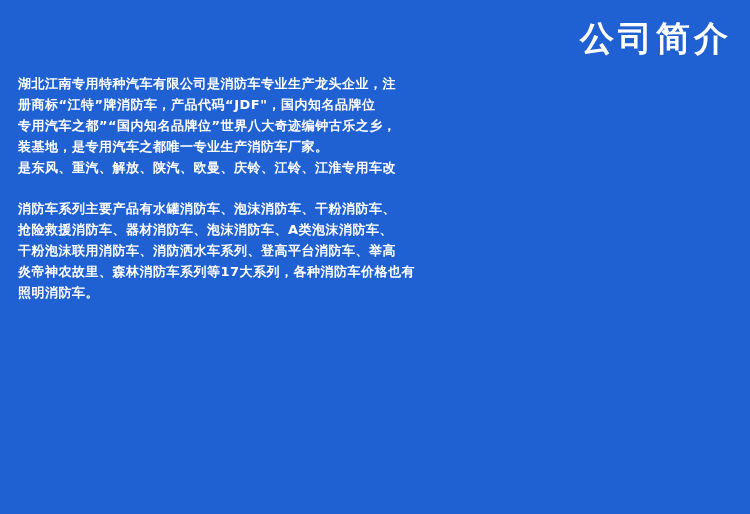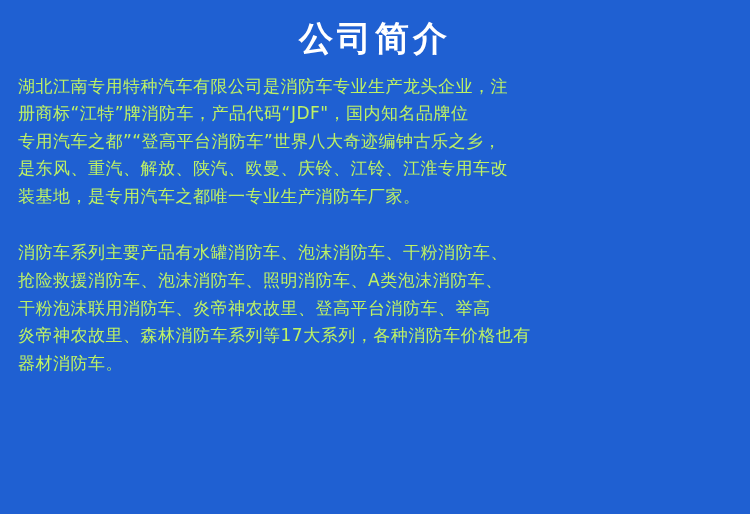--- a/index.html
+++ b/index.html
@@ -15,68 +15,68 @@
   }
   .page {
     position: relative;
     width: 750px;
     height: 514px;
     background: #1f60d2;
     box-sizing: border-box;
     padding: 0 18px;
   }
   .title {
-    text-align: center;
+    text-align: right;
     color: #ffffff;
     font-size: 34px;
     font-weight: bold;
     letter-spacing: 4px;
     padding-top: 18px;
     padding-bottom: 14px;
     line-height: 1.2;
   }
   .body-text {
-    color: #bef264;
-    font-size: 17px;
-    font-weight: normal;
+    color: #ffffff;
+    font-size: 13px;
+    font-weight: bold;
     line-height: 1.62;
     letter-spacing: 0.5px;
     text-align: justify;
     text-justify: inter-ideograph;
   }
   .para {
     margin: 0 0 6px 0;
   }
   .para.gap {
-    margin-top: 29px;
+    margin-top: 20px;
   }
   .line {
     display: block;
     white-space: pre-wrap;
   }
 </style>
 </head>
 <body style="background: rgb(31, 96, 210);">
 
 <div class="page">
 
   <div class="title">公司简介</div>
 
   <div class="body-text">
 
     <p class="para">
       <span class="line">湖北江南专用特种汽车有限公司是消防车专业生产龙头企业，注</span>
       <span class="line">册商标“江特”牌消防车，产品代码“JDF"，国内知名品牌位</span>
-      <span class="line">专用汽车之都”“登高平台消防车”世界八大奇迹编钟古乐之乡，</span>
+      <span class="line">专用汽车之都”“国内知名品牌位”世界八大奇迹编钟古乐之乡，</span>
+      <span class="line">装基地，是专用汽车之都唯一专业生产消防车厂家。</span>
       <span class="line">是东风、重汽、解放、陕汽、欧曼、庆铃、江铃、江淮专用车改</span>
-      <span class="line">装基地，是专用汽车之都唯一专业生产消防车厂家。</span>
     </p>
 
     <p class="para gap">
       <span class="line">消防车系列主要产品有水罐消防车、泡沫消防车、干粉消防车、</span>
-      <span class="line">抢险救援消防车、泡沫消防车、照明消防车、A类泡沫消防车、</span>
-      <span class="line">干粉泡沫联用消防车、炎帝神农故里、登高平台消防车、举高</span>
+      <span class="line">抢险救援消防车、器材消防车、泡沫消防车、A类泡沫消防车、</span>
+      <span class="line">干粉泡沫联用消防车、消防洒水车系列、登高平台消防车、举高</span>
       <span class="line">炎帝神农故里、森林消防车系列等17大系列，各种消防车价格也有</span>
-      <span class="line">器材消防车。</span>
+      <span class="line">照明消防车。</span>
     </p>
 
   </div>
 </div>
 
 </body></html>

